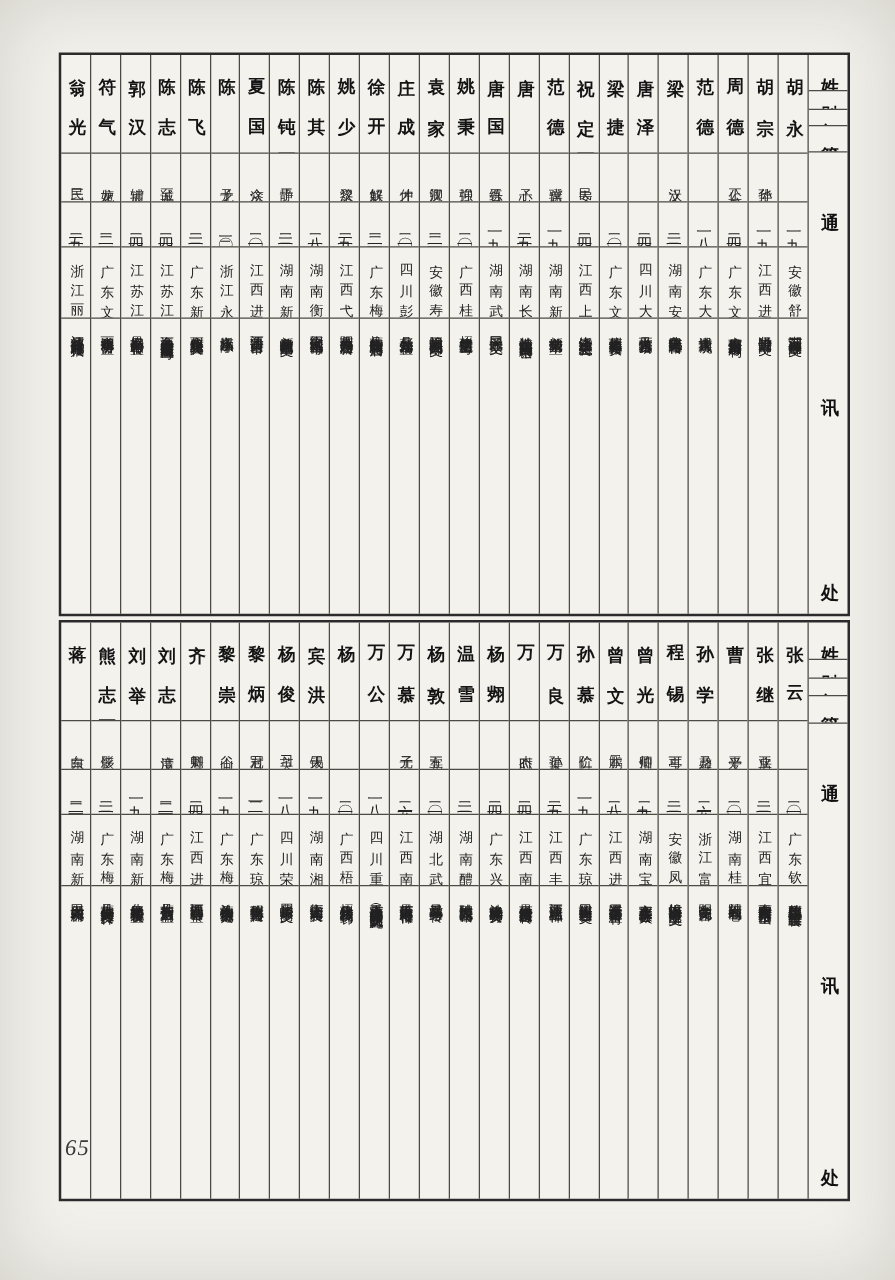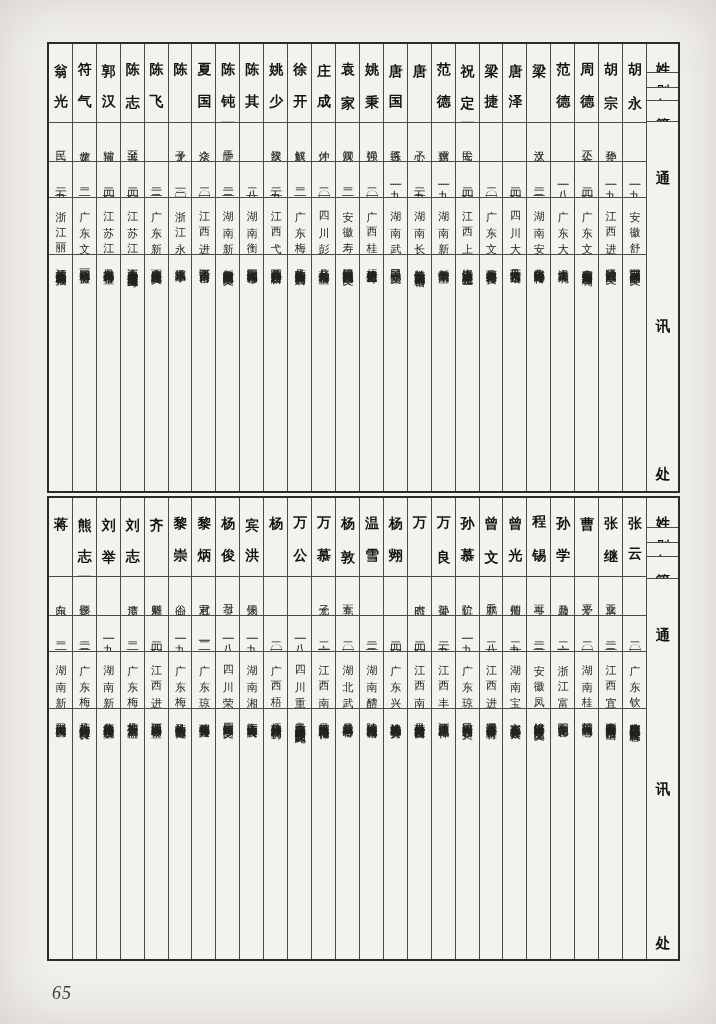--- a/index.html
+++ b/index.html
@@ -55,21 +55,21 @@
   }
   .cell-name span{font-size:14px;font-weight:bold;padding:7px 0;color:#141414;}
   .cell-zi span{font-size:11px;color:#2a2a2a;}
   .cell-age span{font-size:12.5px;letter-spacing:2px;color:#222;}
   .cell-jg span{font-size:11px;padding:4px 0;color:#222;}
   .cell-addr span{font-size:11px;letter-spacing:0.5px;margin-top:5px;color:#222;}
   .hdr span{font-size:14.5px;font-weight:bold;color:#111;}
   .hdr.cell-zi span,.hdr.cell-age span{font-size:13px;letter-spacing:6px;}
   .hdr.cell-addr span{margin-top:0;padding:36px 0;font-size:14.5px;letter-spacing:0.5px;}
   .pageno{
-    position:absolute;left:52px;top:983px;
+    position:absolute;left:52px;top:908px;
     font-style:italic;font-size:18px;color:#3a3a3a;
     letter-spacing:1px;
   }
 </style>
 </head>
 <body>
 
 <div class="page">
 
   <div class="table t-top">

